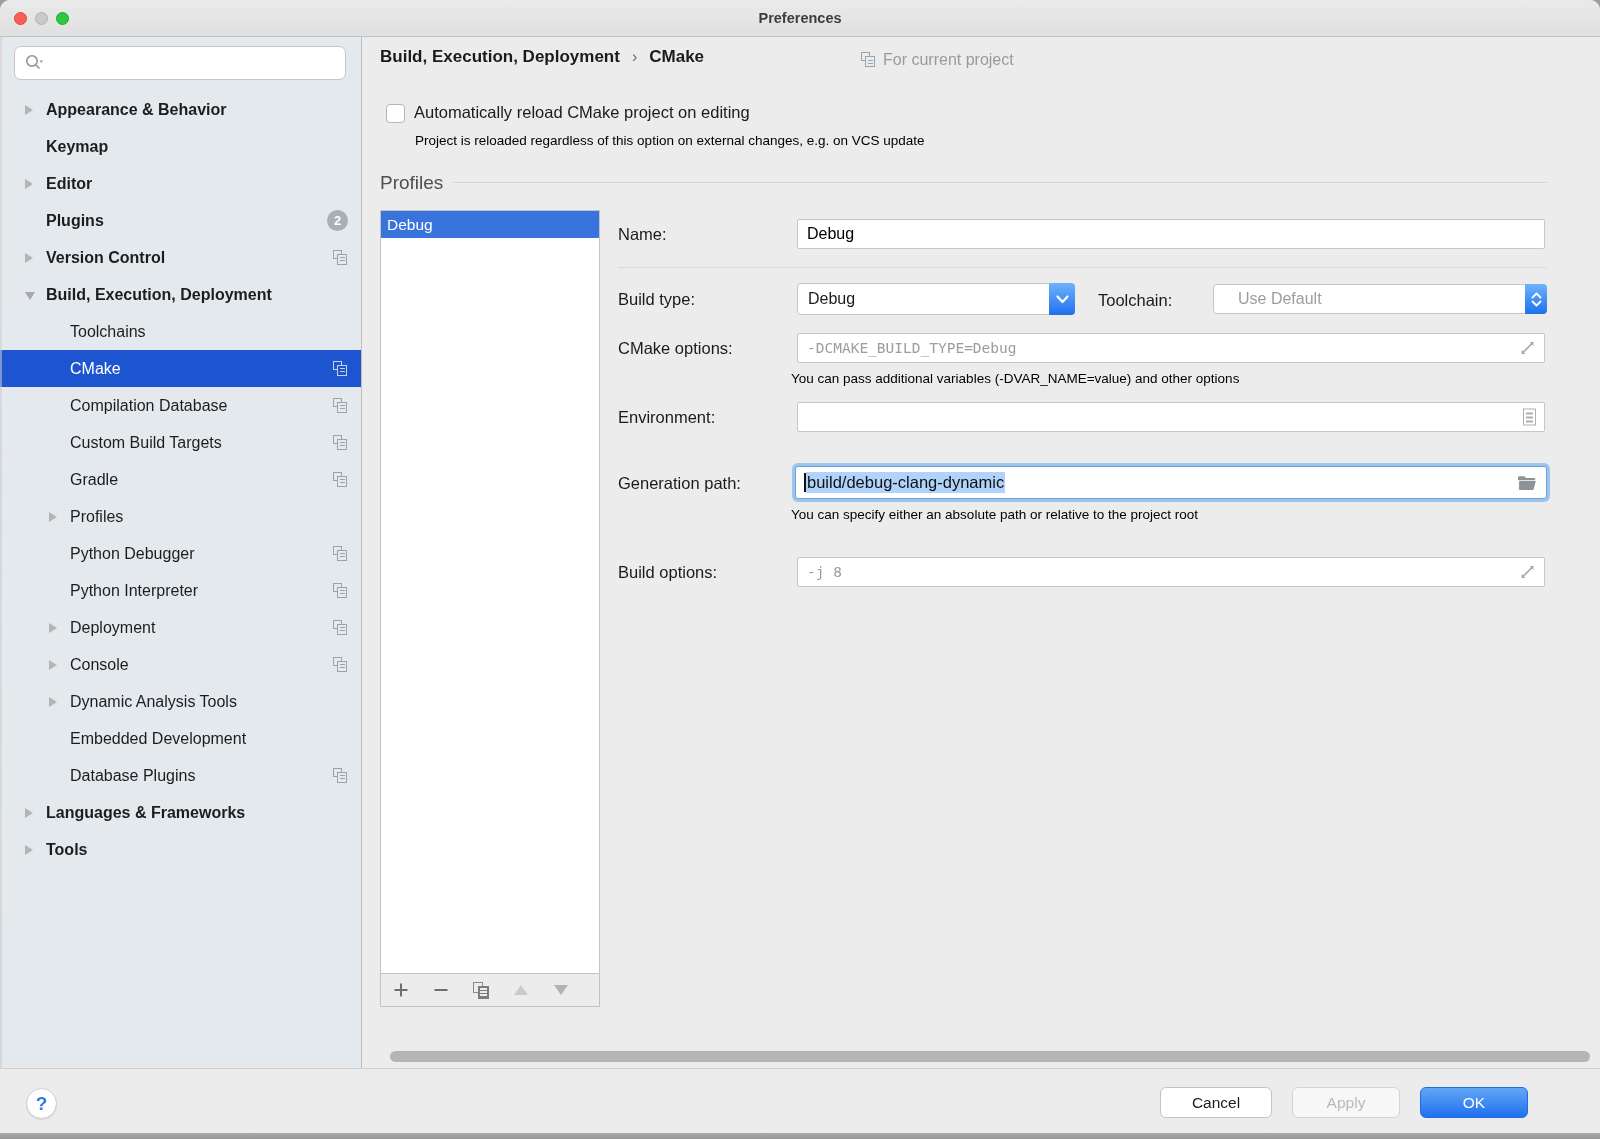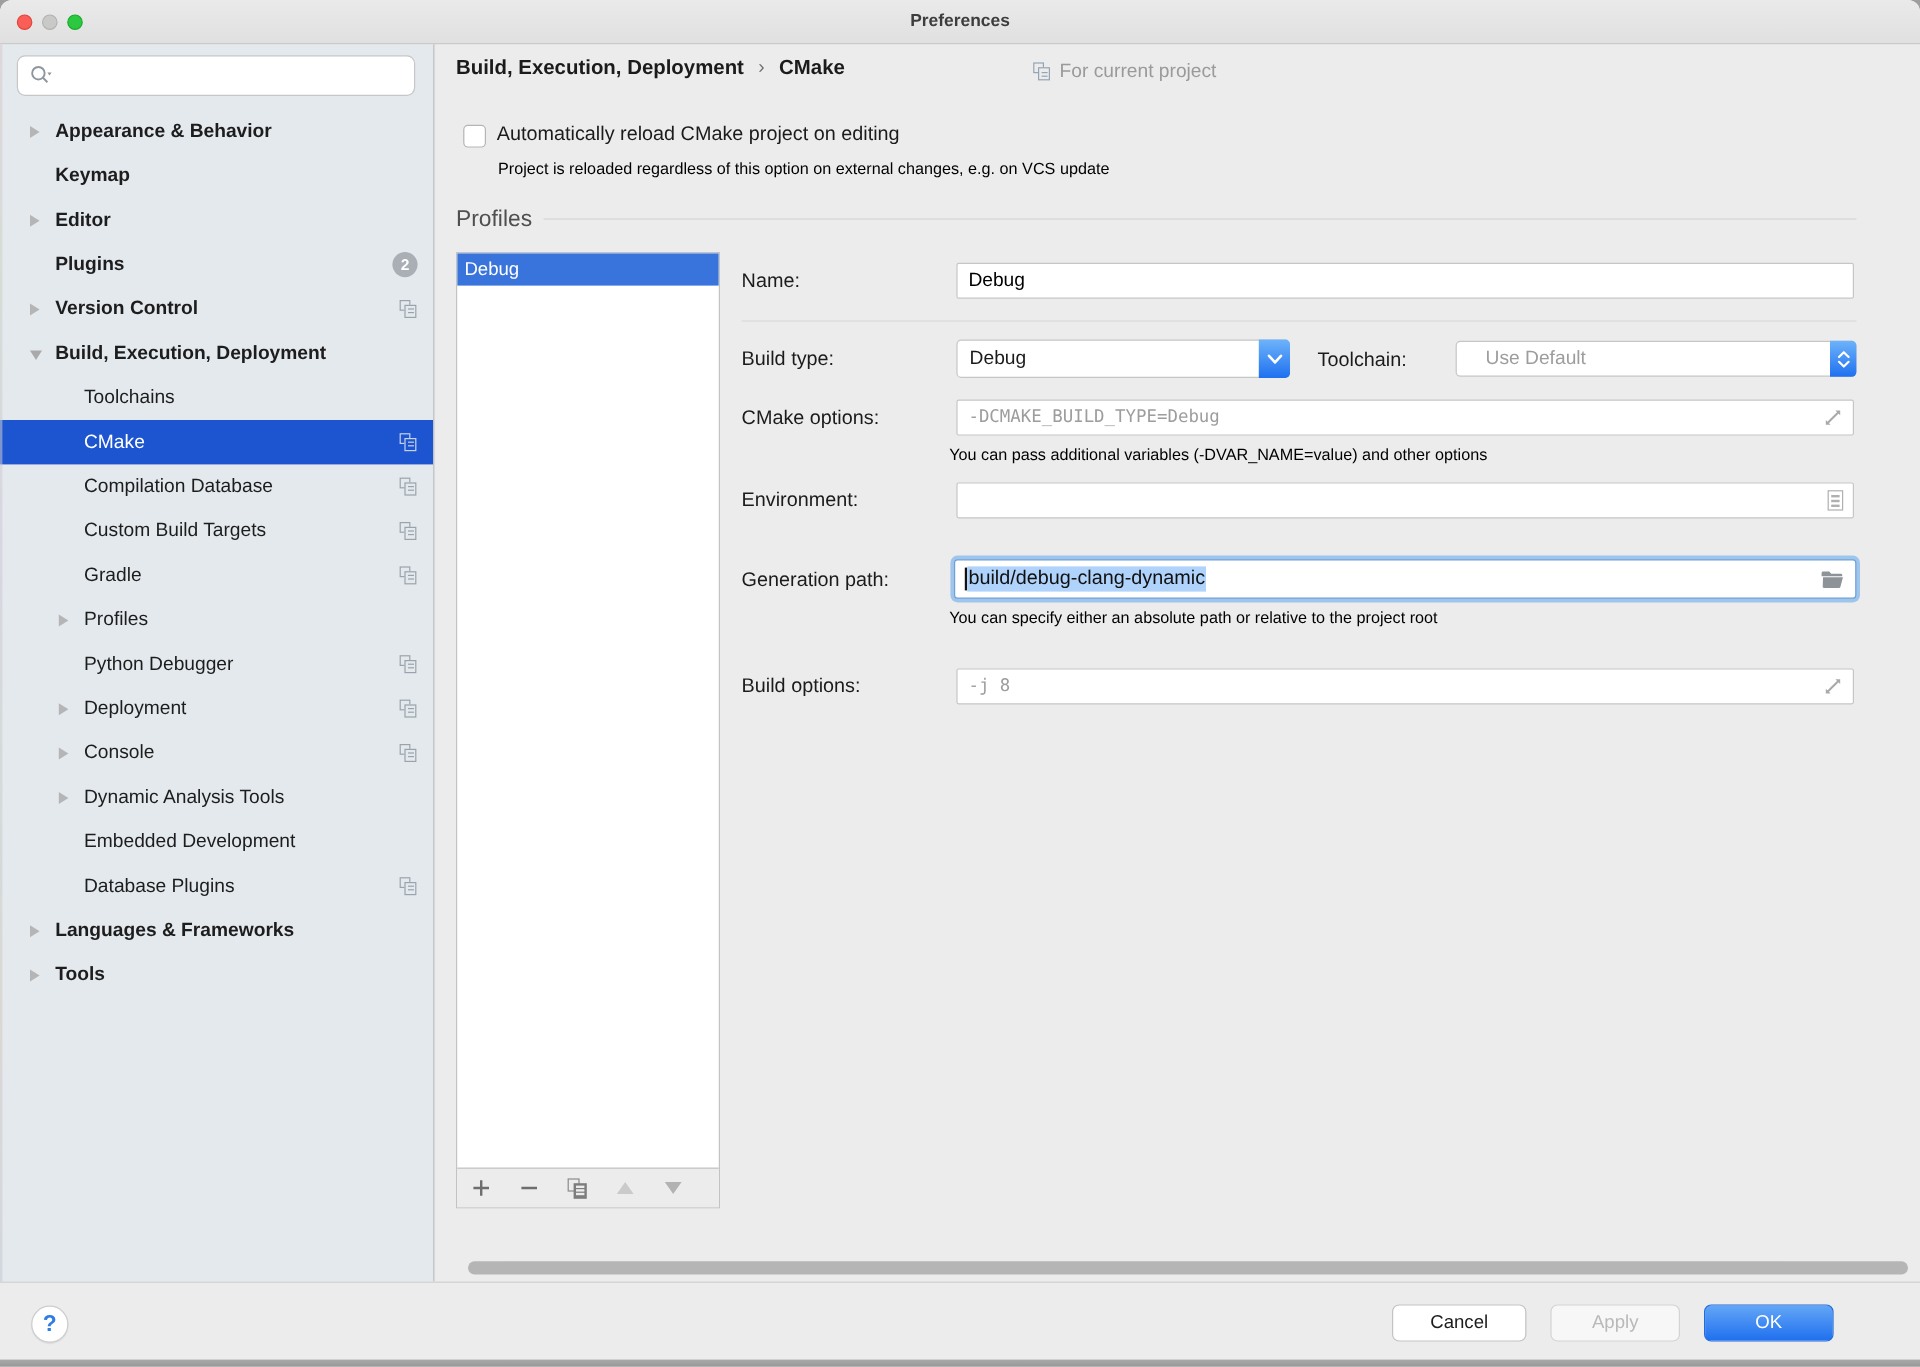--- a/index.html
+++ b/index.html
@@ -226,20 +226,31 @@
             </span>
           </span>
         </div>
         <div class="tree-row lvl2">
           <span class="tree-arrow collapsed"></span>
           <span class="tree-label">Profiles</span>
         </div>
         <div class="tree-row lvl2">
           <span class="tree-arrow none"></span>
           <span class="tree-label">Python Debugger</span>
+          <span class="proj-icon">
+            <span class="back"></span>
+            <span class="front">
+              <i></i>
+              <i></i>
+            </span>
+          </span>
+        </div>
+        <div class="tree-row lvl2">
+          <span class="tree-arrow none"></span>
+          <span class="tree-label">Python Interpreter</span>
           <span class="proj-icon">
             <span class="back"></span>
             <span class="front">
               <i></i>
               <i></i>
             </span>
           </span>
         </div>
         <div class="tree-row lvl2">
           <span class="tree-arrow collapsed"></span>

